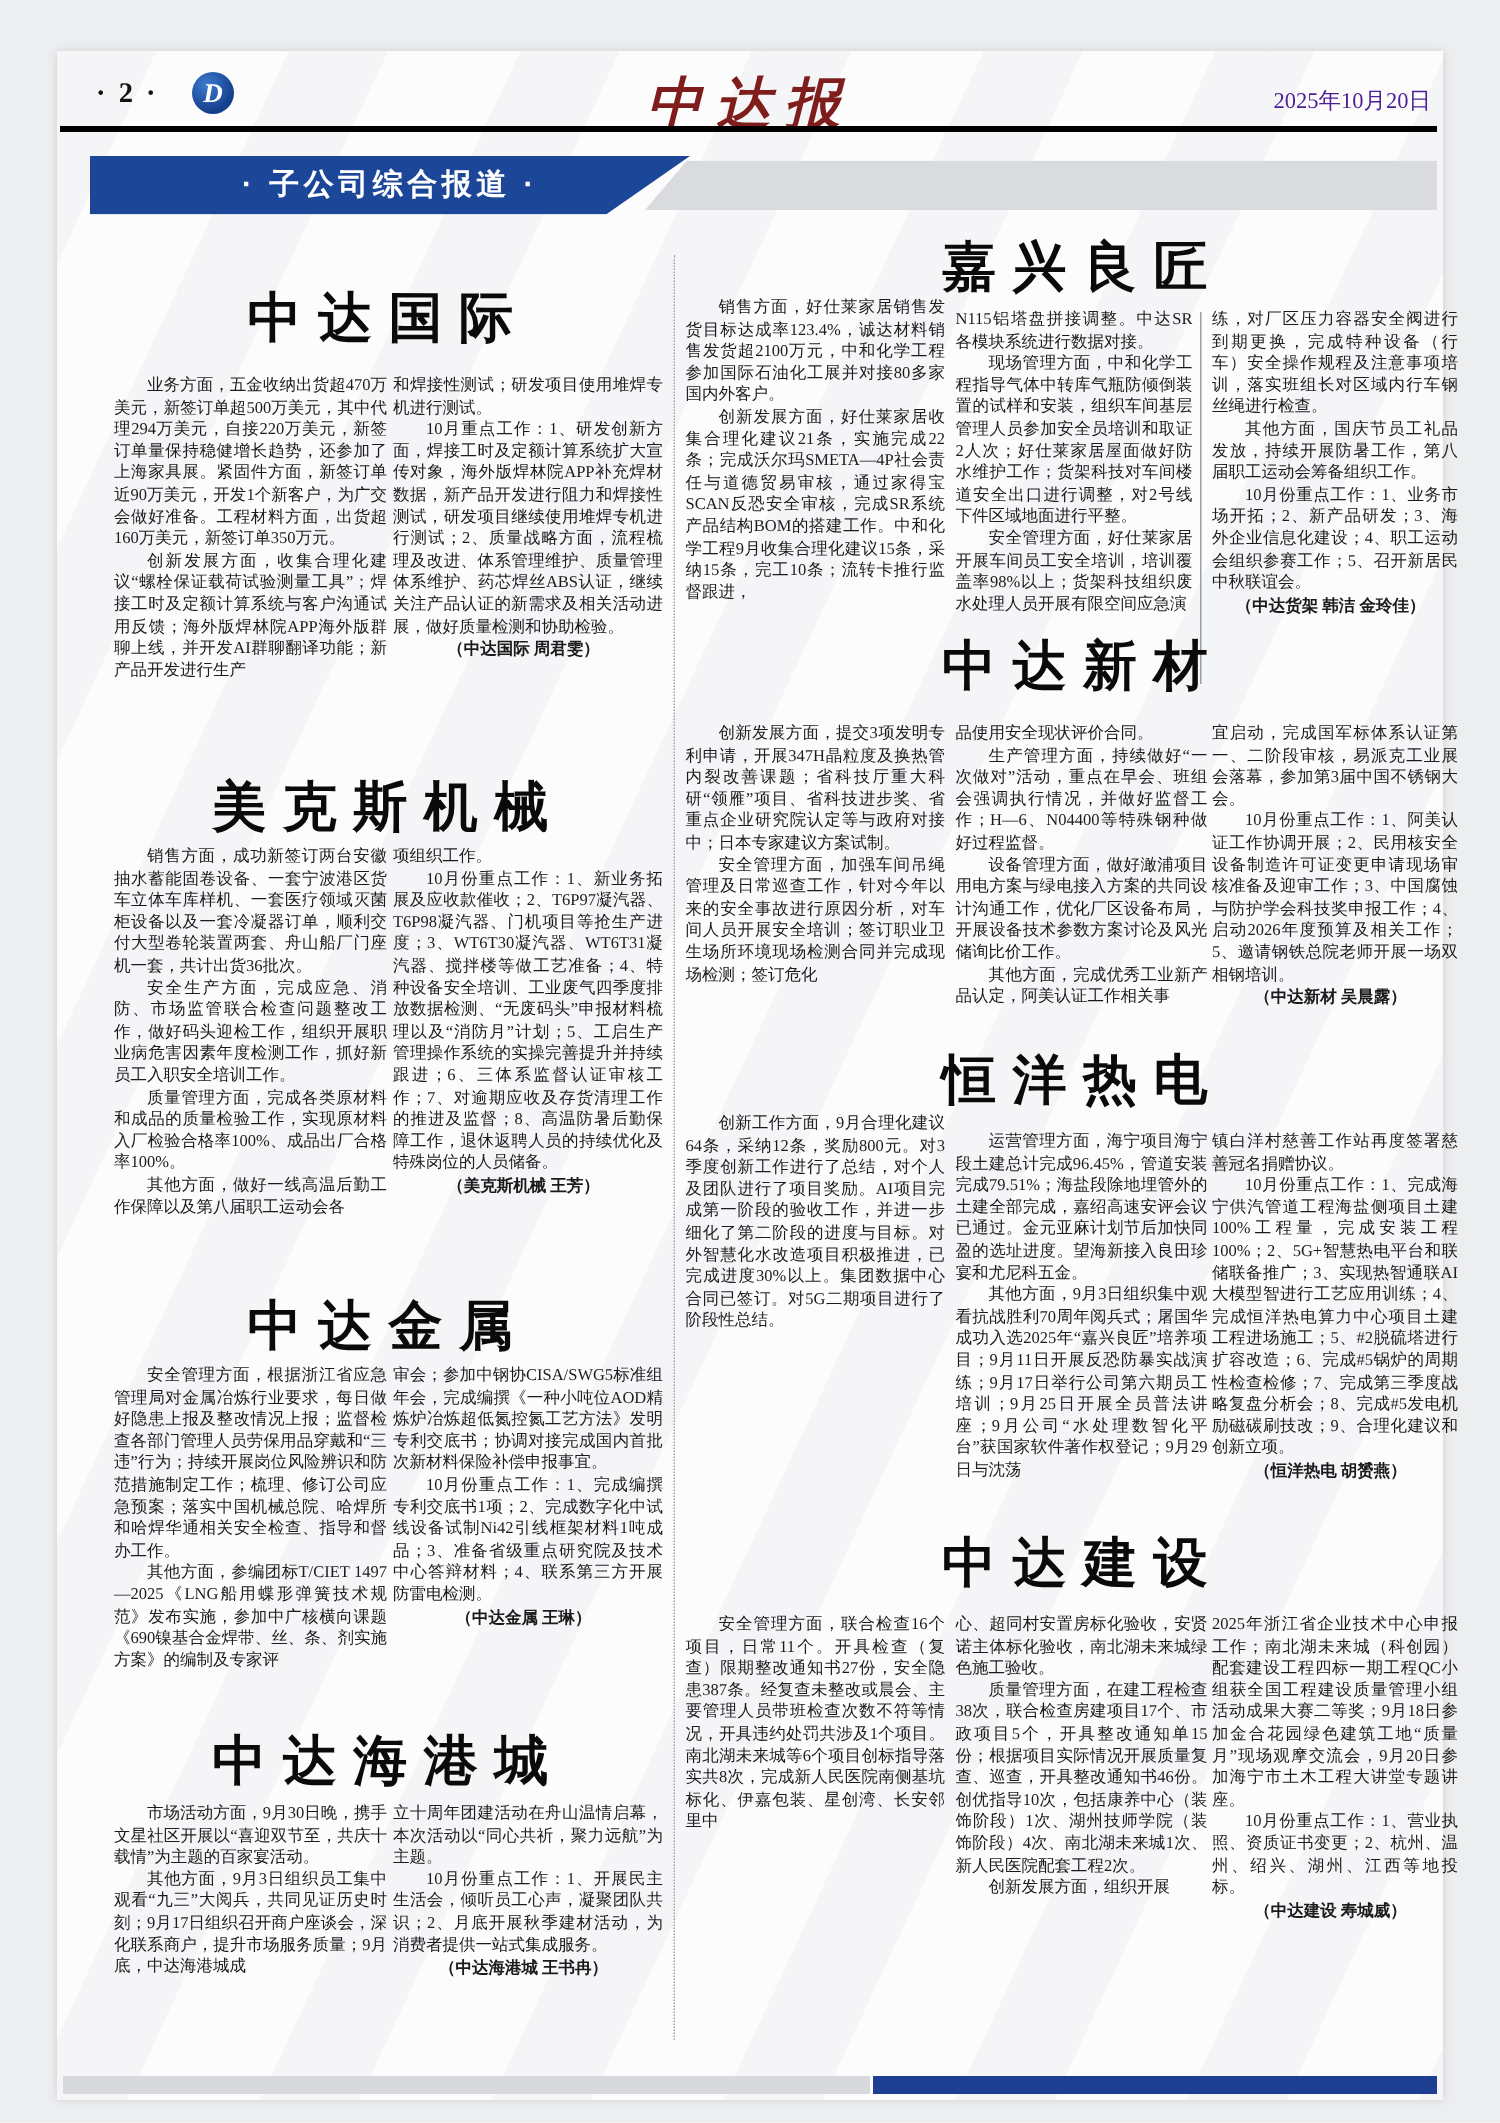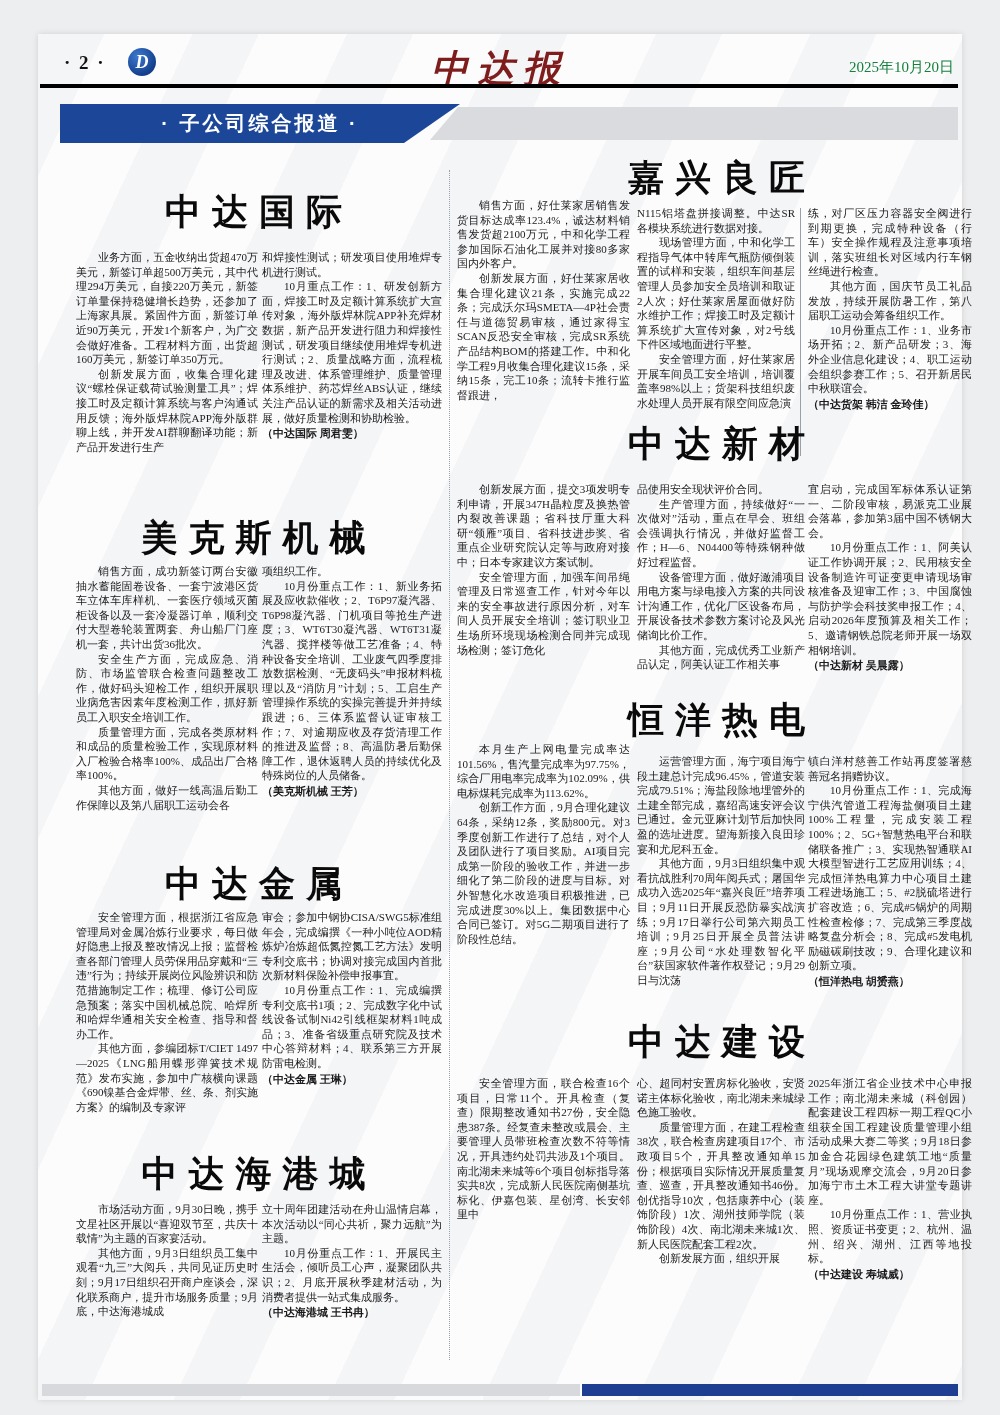--- a/index.html
+++ b/index.html
@@ -17,39 +17,39 @@
   }
   
   .pageno{position:absolute;left:64px;top:52px;font-size:19px;font-weight:bold;color:#111;letter-spacing:2px;}
   .logo{position:absolute;left:128px;top:48px;width:28px;height:28px;border-radius:50%;
     background:radial-gradient(circle at 35% 30%, #3d7ad0, #143f8c 70%);
     color:#fff;font-family:"Liberation Serif",serif;font-style:italic;font-weight:bold;
     font-size:18px;line-height:28px;text-align:center;}
   .masthead{position:absolute;left:0;top:44px;width:1000px;text-align:center;
     font-size:37px;font-weight:900;font-style:italic;color:#7f1d1d;letter-spacing:9px;
     font-family:"Liberation Serif","DejaVu Serif",serif;}
-  .dateline{position:absolute;right:46px;top:58px;font-size:15px;color:#15803d;}
+  .dateline{position:absolute;right:46px;top:58px;font-size:15px;color:#4c1d95;}
   .toprule{position:absolute;left:40px;top:84px;width:918px;height:4px;background:#000;}
   
   .grayband{position:absolute;left:430px;top:107px;width:528px;height:33px;background:#d9dbde;
     clip-path:polygon(28px 0,100% 0,100% 100%,0 100%);}
   .banner{position:absolute;left:60px;top:104px;width:400px;height:39px;background:#1c4798;
     clip-path:polygon(0 0,100% 0,86% 100%,0 100%);
     color:#fff;font-family:"Liberation Sans","DejaVu Sans",sans-serif;
     font-weight:bold;font-size:20px;line-height:39px;text-align:center;letter-spacing:3px;}
   
   .headline{position:absolute;text-align:center;font-weight:900;color:#0a0a0a;
     font-size:36px;letter-spacing:11px;white-space:nowrap;
     font-family:"Liberation Serif","DejaVu Serif",serif;}
   
   .col-block{position:absolute;overflow:hidden;color:#1b1b1d;
     font-size:11px;line-height:14.6px;text-align:justify;}
   .para{margin:0;text-indent:2em;}
   .cont .plist .para:first-child{text-indent:0;}
-  .byline{text-align:left;font-weight:bold;padding-right:6px;margin-top:1px;font-size:11px;}
+  .byline{text-align:center;font-weight:bold;padding-right:6px;margin-top:1px;font-size:11px;}
   
   .vsep-dot{position:absolute;width:0;border-left:1px dotted #9aa0a8;}
   .vsep-solid{position:absolute;width:0;border-left:1px solid #98a0a8;}
   
   .botbar-gray{position:absolute;left:42px;top:1384px;width:538px;height:12px;background:#d7d9dc;}
   .botbar-blue{position:absolute;left:582px;top:1384px;width:376px;height:12px;background:#1e3e92;}
 </style>
 </head>
 <body>
 
@@ -136,21 +136,21 @@
 
 <div class="col-block" style="left:457px;top:198px;width:173px;max-height:228px;">
   <div class="plist">
       <p class="para">销售方面，好仕莱家居销售发货目标达成率123.4%，诚达材料销售发货超2100万元，中和化学工程参加国际石油化工展并对接80多家国内外客户。</p>
       <p class="para">创新发展方面，好仕莱家居收集合理化建议21条，实施完成22条；完成沃尔玛SMETA—4P社会责任与道德贸易审核，通过家得宝SCAN反恐安全审核，完成SR系统产品结构BOM的搭建工作。中和化学工程9月收集合理化建议15条，采纳15条，完工10条；流转卡推行监督跟进，</p>
     </div>
 </div>
 <div class="col-block cont" style="left:637px;top:206px;width:158px;max-height:212px;">
   <div class="plist">
       <p class="para">N115铝塔盘拼接调整。中达SR各模块系统进行数据对接。</p>
-      <p class="para">现场管理方面，中和化学工程指导气体中转库气瓶防倾倒装置的试样和安装，组织车间基层管理人员参加安全员培训和取证2人次；好仕莱家居屋面做好防水维护工作；焊接工时及定额计算系统扩大宣传对象，对2号线下件区域地面进行平整。</p>
+      <p class="para">现场管理方面，中和化学工程指导气体中转库气瓶防倾倒装置的试样和安装，组织车间基层管理人员参加安全员培训和取证2人次；好仕莱家居屋面做好防水维护工作；货架科技对车间楼道安全出口进行调整，对2号线下件区域地面进行平整。</p>
       <p class="para">安全管理方面，好仕莱家居开展车间员工安全培训，培训覆盖率98%以上；货架科技组织废水处理人员开展有限空间应急演</p>
     </div>
 </div>
 <div class="col-block cont" style="left:808px;top:206px;width:164px;max-height:256px;">
   <div class="plist">
       <p class="para">练，对厂区压力容器安全阀进行到期更换，完成特种设备（行车）安全操作规程及注意事项培训，落实班组长对区域内行车钢丝绳进行检查。</p>
       <p class="para">其他方面，国庆节员工礼品发放，持续开展防暑工作，第八届职工运动会筹备组织工作。</p>
       <p class="para">10月份重点工作：1、业务市场开拓；2、新产品研发；3、海外企业信息化建设；4、职工运动会组织参赛工作；5、召开新居民中秋联谊会。</p>
     </div>
   <div class="byline">（中达货架 韩洁 金玲佳）</div>
@@ -173,21 +173,20 @@
 <div class="col-block cont" style="left:808px;top:482px;width:164px;max-height:212px;">
   <div class="plist">
       <p class="para">宜启动，完成国军标体系认证第一、二阶段审核，易派克工业展会落幕，参加第3届中国不锈钢大会。</p>
       <p class="para">10月份重点工作：1、阿美认证工作协调开展；2、民用核安全设备制造许可证变更申请现场审核准备及迎审工作；3、中国腐蚀与防护学会科技奖申报工作；4、启动2026年度预算及相关工作；5、邀请钢铁总院老师开展一场双相钢培训。</p>
     </div>
   <div class="byline">（中达新材 吴晨露）</div>
 </div>
 
 <div class="col-block" style="left:457px;top:742px;width:173px;max-height:266px;">
   <div class="plist">
-      <p class="para">本月生产上网电量完成率达101.56%，售汽量完成率为97.75%，综合厂用电率完成率为102.09%，供电标煤耗完成率为113.62%。</p>
       <p class="para">创新工作方面，9月合理化建议64条，采纳12条，奖励800元。对3季度创新工作进行了总结，对个人及团队进行了项目奖励。AI项目完成第一阶段的验收工作，并进一步细化了第二阶段的进度与目标。对外智慧化水改造项目积极推进，已完成进度30%以上。集团数据中心合同已签订。对5G二期项目进行了阶段性总结。</p>
     </div>
 </div>
 <div class="col-block" style="left:637px;top:754px;width:168px;max-height:256px;">
   <div class="plist">
       <p class="para">运营管理方面，海宁项目海宁段土建总计完成96.45%，管道安装完成79.51%；海盐段除地埋管外的土建全部完成，嘉绍高速安评会议已通过。金元亚麻计划节后加快同盈的选址进度。望海新接入良田珍宴和尤尼科五金。</p>
       <p class="para">其他方面，9月3日组织集中观看抗战胜利70周年阅兵式；屠国华成功入选2025年“嘉兴良匠”培养项目；9月11日开展反恐防暴实战演练；9月17日举行公司第六期员工培训；9月25日开展全员普法讲座；9月公司“水处理数智化平台”获国家软件著作权登记；9月29日与沈荡</p>
     </div>
 </div>
 <div class="col-block cont" style="left:808px;top:754px;width:164px;max-height:262px;">

